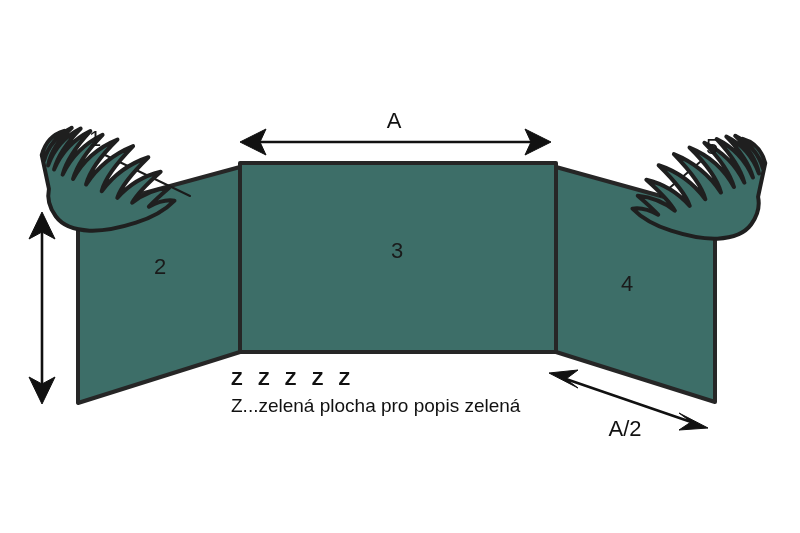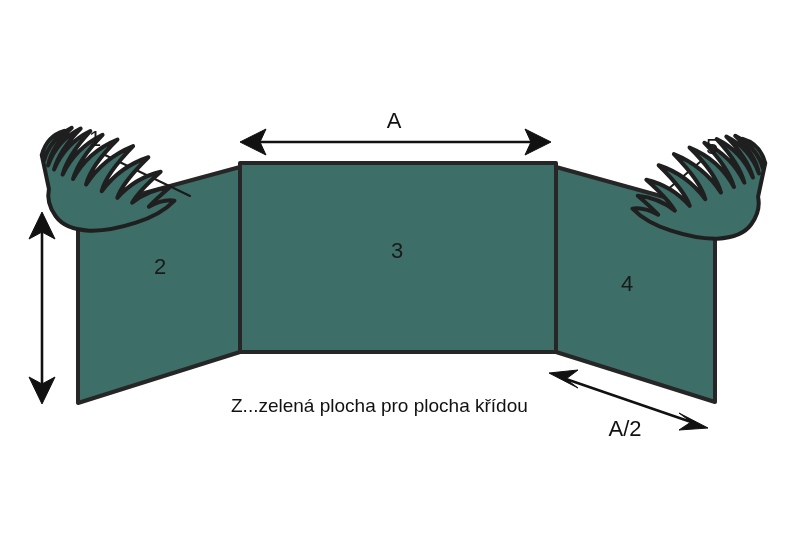--- a/index.html
+++ b/index.html
@@ -156,16 +156,17 @@
     </g>
 
     <g>
       <line class="dim-line" x1="42" y1="224" x2="42" y2="392"></line>
       <polygon class="arrow-head" points="42,212 29,239 42,232 55,239"></polygon>
       <polygon class="arrow-head" points="42,404 29,377 42,384 55,377"></polygon>
     </g>
 
   </svg>
 
+  <div class="legend-key" style="left:231px; top:368px;">Z Z Z Z Z</div>
 
-  <div class="legend-desc" style="left:231px; top:395px;">Z...zelená plocha pro plocha křídou</div>
+  <div class="legend-desc" style="left:231px; top:395px;">Z...zelená plocha pro popis zelená</div>
 
 </div>
 
 </body></html>

